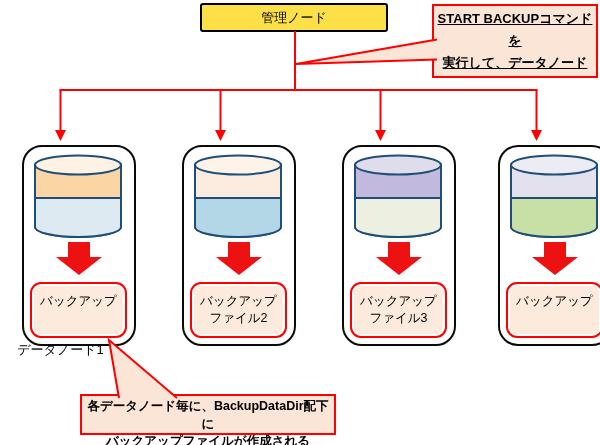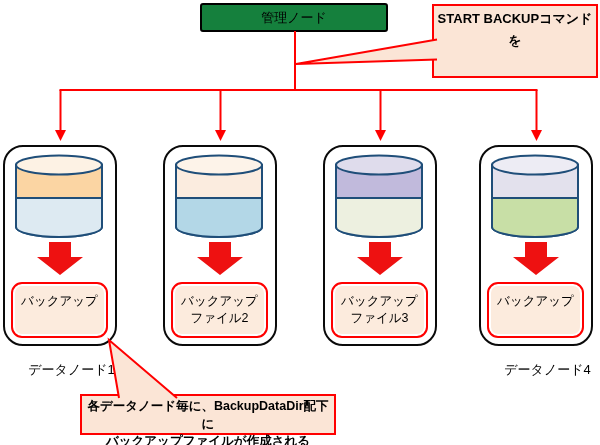--- a/index.html
+++ b/index.html
@@ -4,56 +4,57 @@
 <style>
   html,body { margin:0; padding:0; background:#fff; }
   .stage {
     position:relative; width:600px; height:445px; background:#ffffff;
     font-family:"Liberation Sans", sans-serif; color:#000; overflow:hidden;
   }
   .overlay { position:absolute; left:0; top:0; width:600px; height:445px; pointer-events:none; z-index:5; }
 
   .mgmt {
     position:absolute; left:200px; top:3px; width:184px; height:25px;
-    border:2.5px solid #000; border-radius:3px; background:#15803d; z-index:2;
+    border:2.5px solid #000; border-radius:3px; background:#fde047; z-index:2;
     display:flex; align-items:center; justify-content:center; font-size:13px;
   }
 
   .callout {
     position:absolute; background:#fbe5d6; border:2px solid #ff0000;
     font-weight:bold; text-align:center; z-index:2;
   }
-  .callout.top { left:432px; top:4px; width:162px; height:68px; font-size:13px; line-height:22px; padding-top:2px; }
+  .callout.top { left:432px; top:4px; width:162px; height:68px; font-size:13px; line-height:22px; padding-top:2px;text-decoration:underline; }
   .callout.bottom { left:80px; top:394px; width:252px; height:35px; font-size:12.5px; line-height:17.5px; padding-top:2px; }
 
   .node {
     position:absolute; top:145px; width:110px; height:197px;
-    border:2.5px solid #0a0a0a; border-radius:20px; background:#fff; z-index:2;
+    border:2.5px solid #0a0a0a; border-radius:20px; background:#fff; z-index:2;margin-left:19px;
   }
   .node .cyl { position:absolute; left:9px; top:7px; }
   .node .blockarrow { position:absolute; left:32px; top:95px; }
   .bfile {
     position:absolute; left:6px; top:135px; width:93px; height:43px;
     border:2.5px solid #ff0000; border-radius:11px; background:#fcebdd;
     box-shadow: inset 0 0 0 2px #ffffff;
     text-align:center; font-size:12.5px; line-height:17px; padding-top:9px;
   }
-  .node-label { position:absolute; top:361px; width:121px; text-align:center; font-size:13px; z-index:2;padding-left:11px; }
+  .node-label { position:absolute; top:341px; width:121px; text-align:center; font-size:13px; z-index:2; }
 </style>
 </head>
 <body>
 
 <div class="stage">
 
   <div class="mgmt">
     <span>管理ノード</span>
   </div>
 
   <div class="callout top">
     <div>START BACKUPコマンドを</div>
+    <div>実行して、データノード</div>
   </div>
 
   <div class="node" style="left:3px">
     <svg class="cyl" width="90" height="85" viewBox="0 0 90 85">
       <path d="M2,11 V73 a43,10 0 0 0 86,0 V11 Z" stroke-width="2" stroke="#1f4e79" fill="#fbd5a3"></path>
       <path d="M2,44 V73 a43,10 0 0 0 86,0 V44 Z" stroke-width="2" stroke="#1f4e79" fill="#ddeaf2"></path>
       <ellipse cx="45" cy="11" rx="43" ry="9.5" stroke-width="2" stroke="#1f4e79" fill="#fdf2e4"></ellipse>
     </svg>
     <svg class="blockarrow" width="46" height="33" viewBox="0 0 46 33">
       <polygon points="12,0 34,0 34,15 46,15 23,33 0,15 12,15" fill="#ee1111"></polygon>
@@ -101,21 +102,20 @@
     </svg>
     <svg class="blockarrow" width="46" height="33" viewBox="0 0 46 33">
       <polygon points="12,0 34,0 34,15 46,15 23,33 0,15 12,15" fill="#ee1111"></polygon>
     </svg>
     <div class="bfile">
       <div>バックアップ</div>
     </div>
   </div>
 
   <div class="node-label" style="left:0px">データノード1</div>
-  <div class="node-label" style="left:476px">データノード4</div>
 
   <div class="callout bottom">
     <div>各データノード毎に、BackupDataDir配下に</div>
     <div>バックアップファイルが作成される</div>
   </div>
 
   <svg class="overlay" viewBox="0 0 600 445">
 
     <line x1="295" y1="31" x2="295" y2="91" stroke="#ff0000" stroke-width="2"></line>
 

